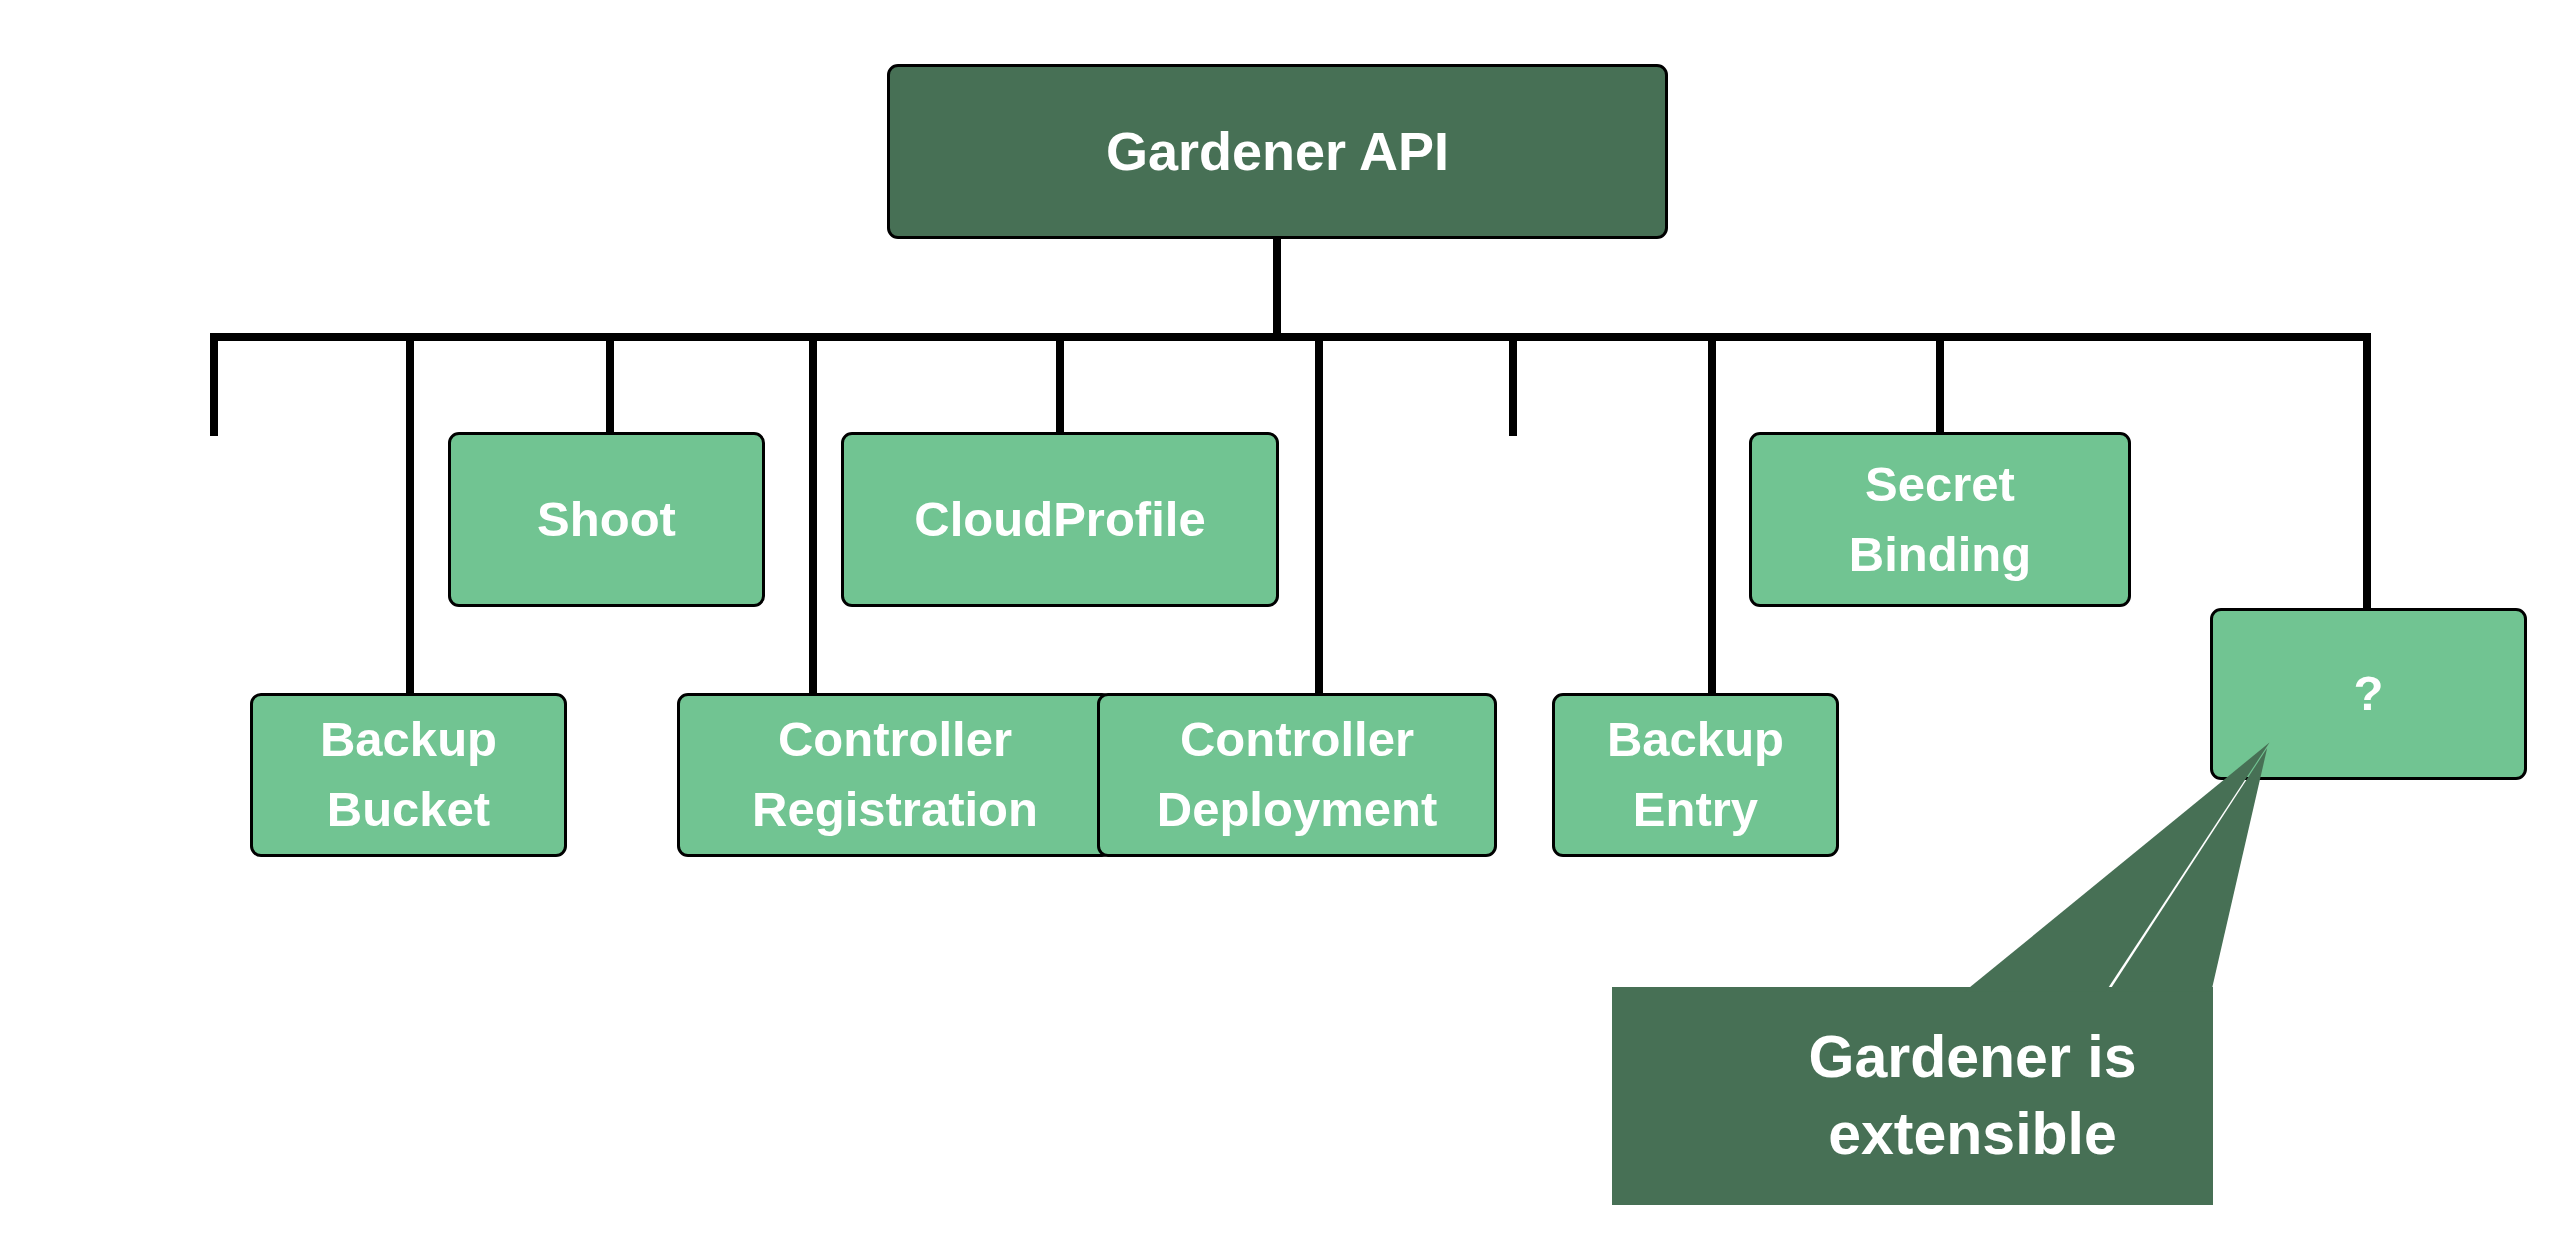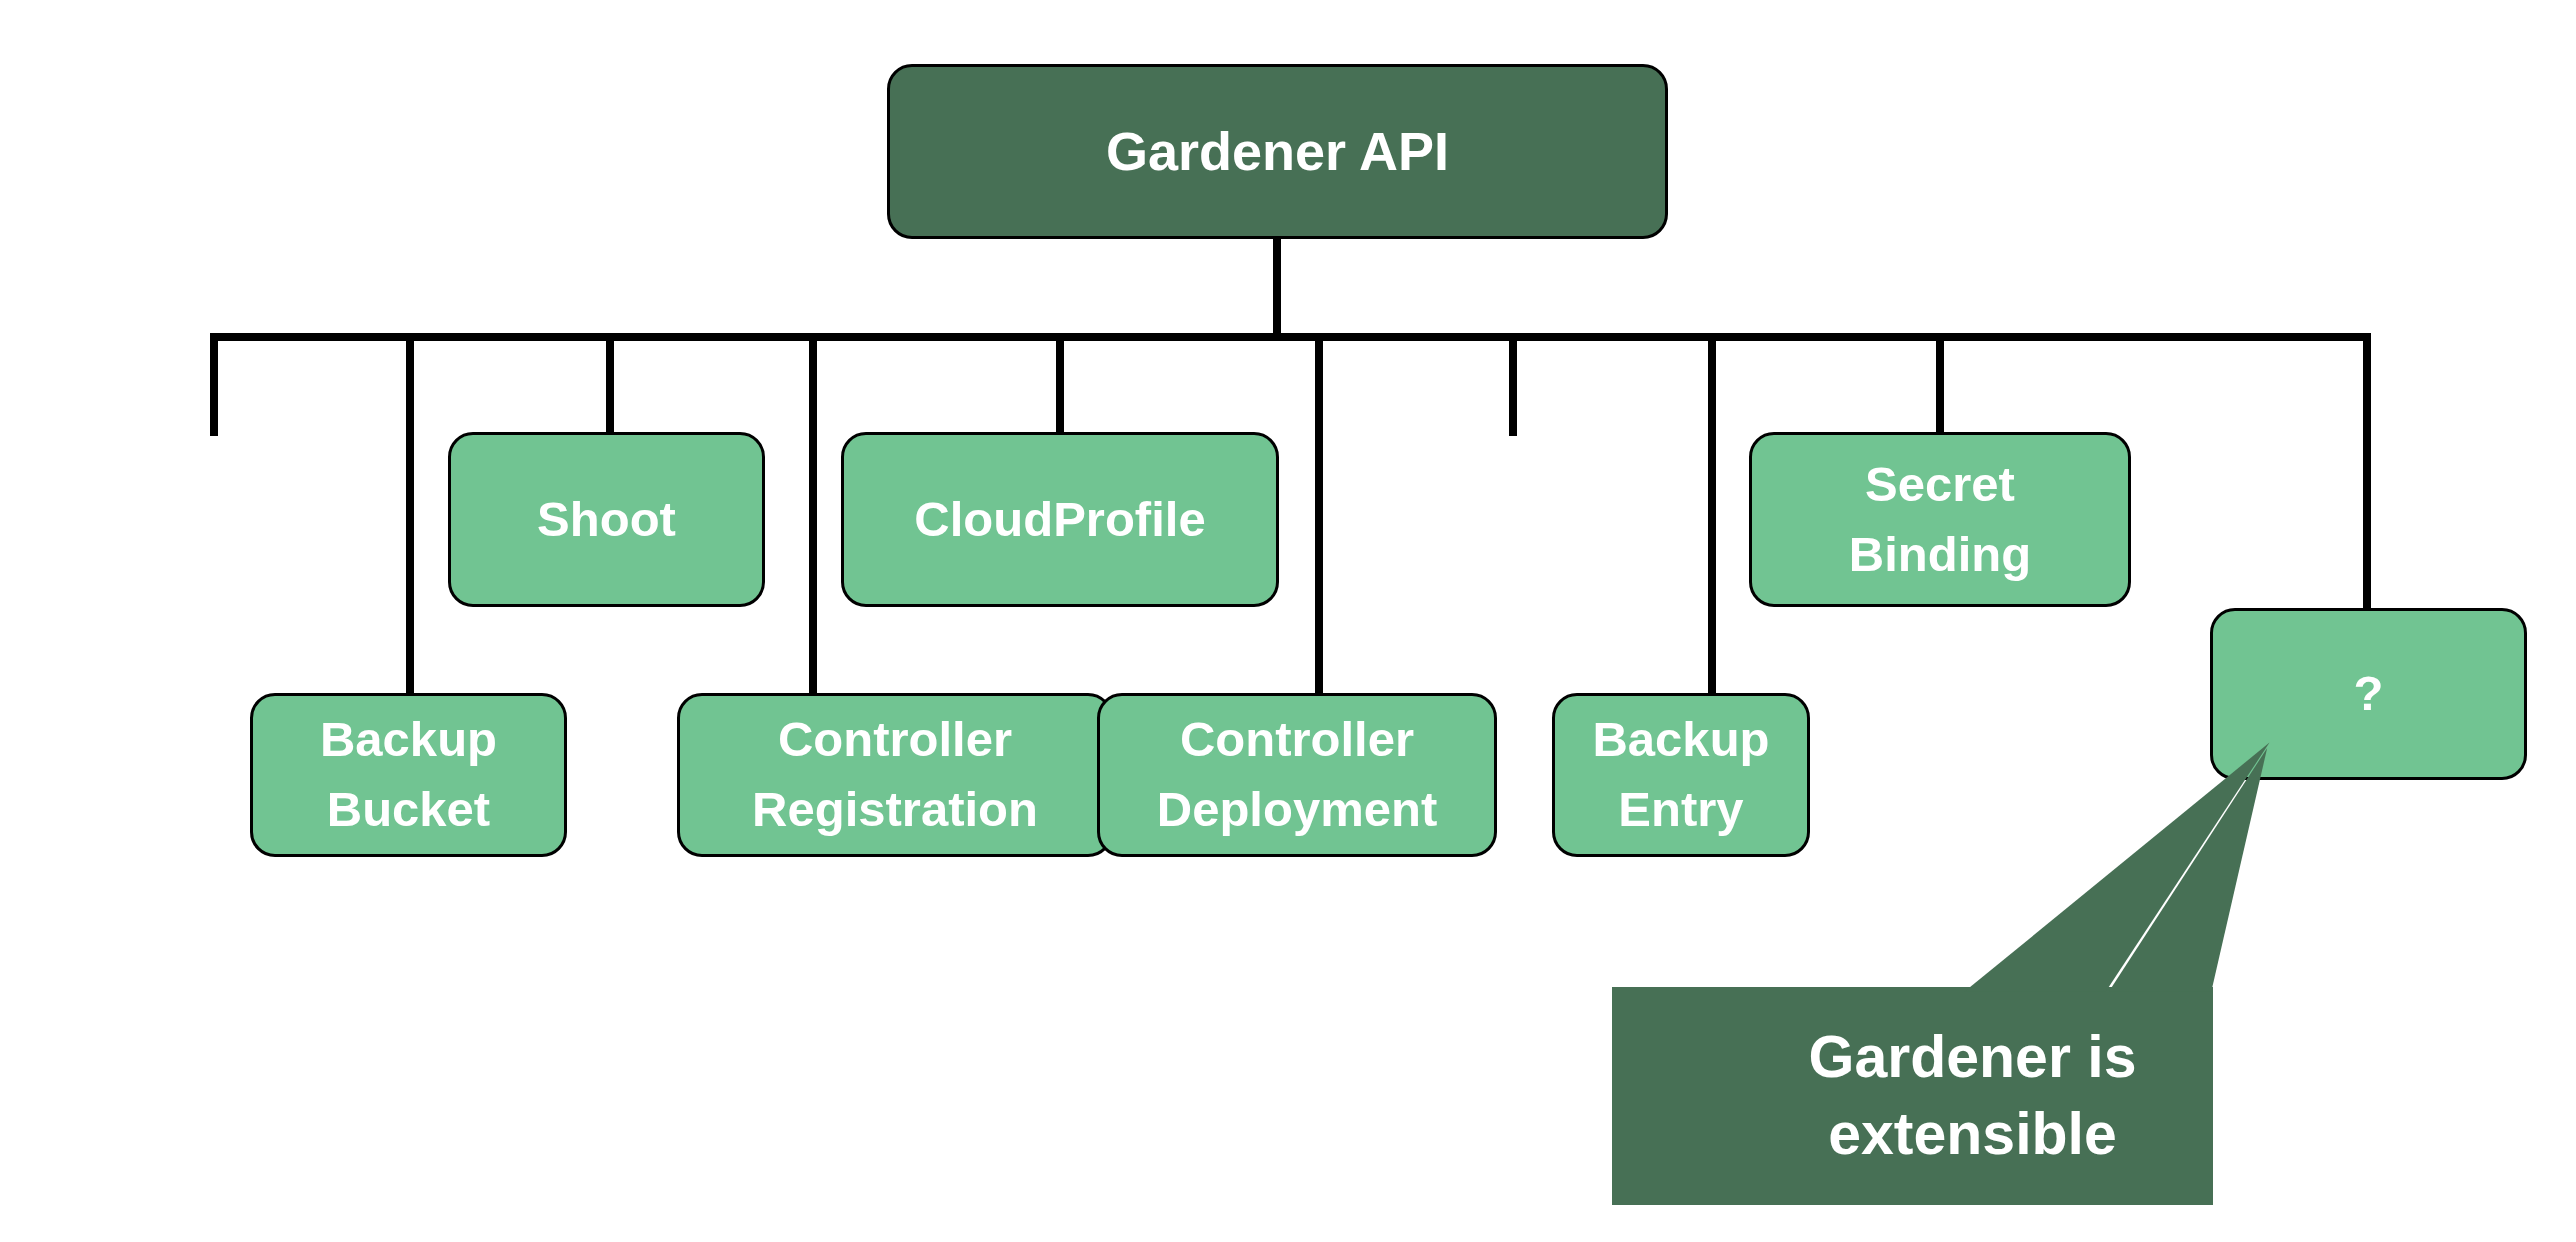--- a/index.html
+++ b/index.html
@@ -34,21 +34,21 @@
   }
   .tail polygon { fill: var(--node-dark); }
   .node {
     position: absolute;
     z-index: 2;
     display: flex;
     align-items: center;
     justify-content: center;
     text-align: center;
     border: 3.1px solid var(--line);
-    border-radius: 25px;
+    border-radius: 11px;
     color: var(--label);
     font-weight: 700;
     line-height: 1.42;
   }
   .node.light { background: var(--node-light); font-size: 49px; padding: 0 18.6px; }
   .node.dark  { background: var(--node-dark);  font-size: 54px; }
   .callout {
     position: absolute;
     z-index: 2;
     background: var(--node-dark);
@@ -99,21 +99,21 @@
 
   <div class="node light" style="left:1749px; top:432px; width:382px; height:175px">
     <span>Secret Binding</span>
   </div>
   <div class="node light" style="left:677px; top:693px; width:436px; height:164px">
     <span>Controller Registration</span>
   </div>
   <div class="node light" style="left:1097px; top:693px; width:400px; height:164px">
     <span>Controller Deployment</span>
   </div>
-  <div class="node light" style="left:1552px; top:693px; width:258px; height:164px">
+  <div class="node light" style="left:1552px; top:693px; width:287px; height:164px">
     <span>Backup Entry</span>
   </div>
 
   <div class="node light" style="left:2210px; top:608px; width:317px; height:172px">
     <span>?</span>
   </div>
 
   <div class="callout" style="left:1612px; top:987px; width:601px; height:218px">
     <span class="callout-text">Gardener is extensible</span>
   </div>

